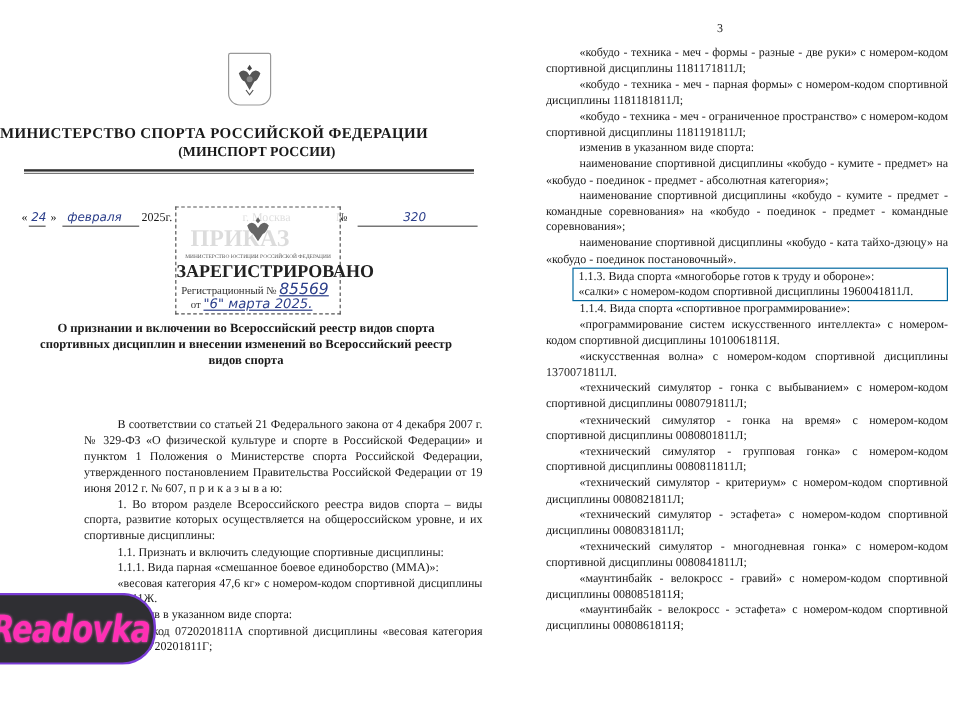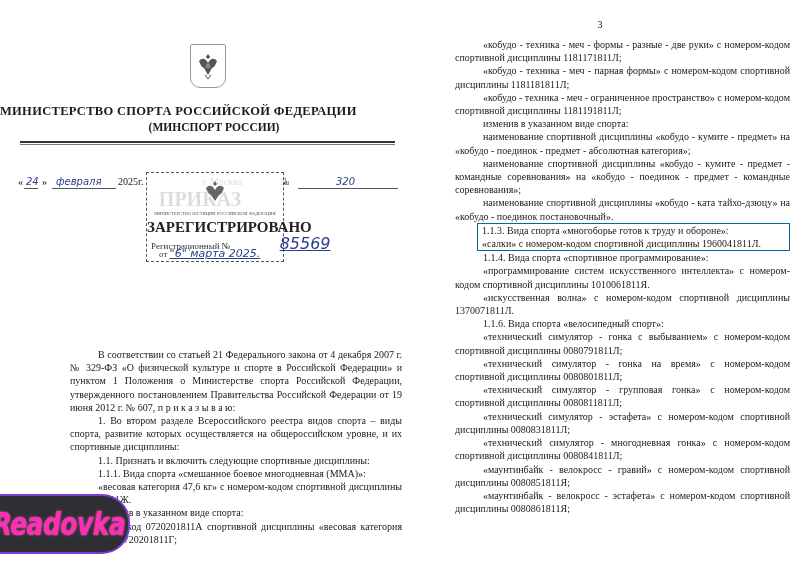--- a/index.html
+++ b/index.html
@@ -85,34 +85,35 @@
 
   <div class="abs stamp">
     <svg style="position:absolute; left:56px; top:6px;" width="24" height="28" viewBox="0 0 24 28">
       <path d="M3 9 Q6 5 10 8 L12 11 L14 8 Q18 5 21 9 Q19 15 16 16 L12 22 L8 16 Q5 15 3 9 Z" fill="#666"></path>
       <path d="M12 2 L14 5 L12 7 L10 5 Z" fill="#666"></path>
     </svg>
     <div class="minjust">МИНИСТЕРСТВО ЮСТИЦИИ РОССИЙСКОЙ ФЕДЕРАЦИИ</div>
     <div class="reg">ЗАРЕГИСТРИРОВАНО</div>
     <div class="regnum">
       <span>Регистрационный №</span>
-      <span class="hand" style="font-size:16px; text-decoration:underline;margin-left:47px;">85569</span>
+      <span class="hand" style="font-size:13px; text-decoration:underline;">85569</span>
     </div>
     <div class="regdate">
       <span>от</span>
       <span class="hand" style="font-size:11px; text-decoration:underline;">"6" марта 2025.</span>
     </div>
   </div>
 
+  <div class="abs title">О признании и включении во Всероссийский реестр видов спорта спортивных дисциплин и внесении изменений во Всероссийский реестр видов спорта</div>
 
   <div class="abs body lbody">
     <p class="p ind">В соответствии со статьей 21 Федерального закона от 4 декабря 2007 г. № 329-ФЗ «О физической культуре и спорте в Российской Федерации» и пунктом 1 Положения о Министерстве спорта Российской Федерации, утвержденного постановлением Правительства Российской Федерации от 19 июня 2012 г. № 607, п р и к а з ы в а ю:</p>
     <p class="p ind">1. Во втором разделе Всероссийского реестра видов спорта – виды спорта, развитие которых осуществляется на общероссийском уровне, и их спортивные дисциплины:</p>
     <p class="p ind">1.1. Признать и включить следующие спортивные дисциплины:</p>
-    <p class="p ind">1.1.1. Вида спорта «смешанное боевое многодневная (ММА)»:</p>
+    <p class="p ind">1.1.1. Вида парная «смешанное боевое единоборство (ММА)»:</p>
     <p class="p ind">«весовая категория 47,6 кг» с номером-кодом спортивной дисциплины 0720221811Ж.</p>
     <p class="p ind">изменив в указанном виде спорта:</p>
     <p class="p ind">номер-код 0720201811А спортивной дисциплины «весовая категория 52,2 кг» на 0720201811Г;</p>
   </div>
 
   <div class="abs logo">
     <span>Readovka</span>
   </div>
 </div>
 
@@ -126,22 +127,22 @@
     <p class="p ind">наименование спортивной дисциплины «кобудо - кумите - предмет» на «кобудо - поединок - предмет - абсолютная категория»;</p>
     <p class="p ind">наименование спортивной дисциплины «кобудо - кумите - предмет - командные соревнования» на «кобудо - поединок - предмет - командные соревнования»;</p>
     <p class="p ind">наименование спортивной дисциплины «кобудо - ката тайхо-дзюцу» на «кобудо - поединок постановочный».</p>
     <div class="redbox">
       <p class="p">1.1.3. Вида спорта «многоборье готов к труду и обороне»:</p>
       <p class="p">«салки» с номером-кодом спортивной дисциплины 1960041811Л.</p>
     </div>
     <p class="p ind">1.1.4. Вида спорта «спортивное программирование»:</p>
     <p class="p ind">«программирование систем искусственного интеллекта» с номером-кодом спортивной дисциплины 1010061811Я.</p>
     <p class="p ind">«искусственная волна» с номером-кодом спортивной дисциплины 1370071811Л.</p>
-    <p class="p ind">1.1.6. Вида спорта «велосипедный спорт»:</p>
     <p class="p ind">«технический симулятор - гонка с выбыванием» с номером-кодом спортивной дисциплины 0080791811Л;</p>
     <p class="p ind">«технический симулятор - гонка на время» с номером-кодом спортивной дисциплины 0080801811Л;</p>
     <p class="p ind">«технический симулятор - групповая гонка» с номером-кодом спортивной дисциплины 0080811811Л;</p>
+    <p class="p ind">«технический симулятор - критериум» с номером-кодом спортивной дисциплины 0080821811Л;</p>
     <p class="p ind">«технический симулятор - эстафета» с номером-кодом спортивной дисциплины 0080831811Л;</p>
     <p class="p ind">«технический симулятор - многодневная гонка» с номером-кодом спортивной дисциплины 0080841811Л;</p>
     <p class="p ind">«маунтинбайк - велокросс - гравий» с номером-кодом спортивной дисциплины 0080851811Я;</p>
     <p class="p ind">«маунтинбайк - велокросс - эстафета» с номером-кодом спортивной дисциплины 0080861811Я;</p>
   </div>
 </div>
 
 </body></html>

